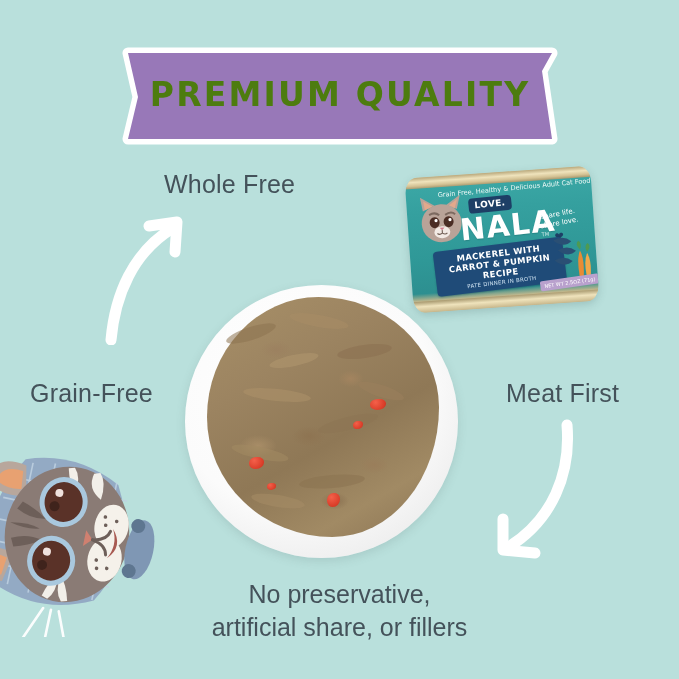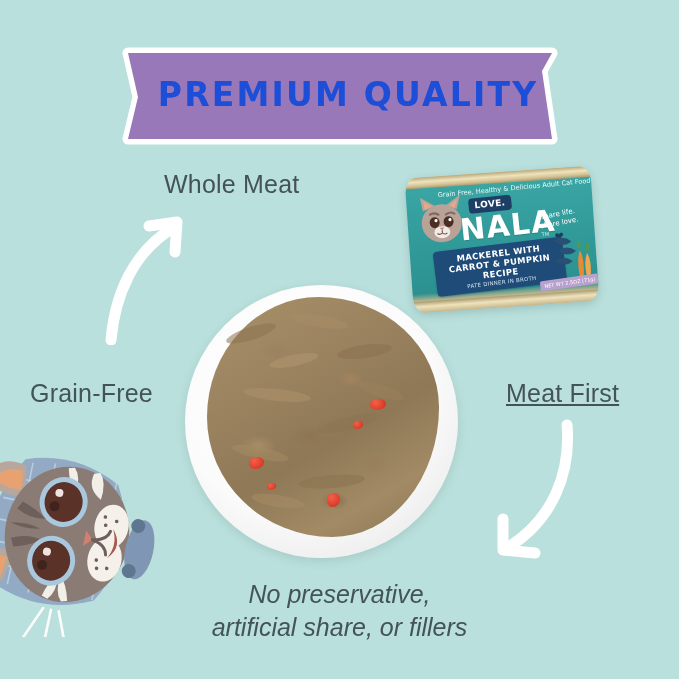--- a/index.html
+++ b/index.html
@@ -26,28 +26,28 @@
     top: 47px;
     width: 444px;
     height: 98px;
   }
   .banner-shape {
     position: absolute;
     inset: 0;
   }
   .banner-label {
     position: absolute;
-    left: 8px;
+    left: 0;
     top: 0;
     width: 444px;
     height: 98px;
     display: flex;
     align-items: center;
     justify-content: center;
-    color: #1d4ed8;
+    color: #4d7c0f;
     font-size: 33px;
     font-weight: bold;
     letter-spacing: 2.2px;
     text-transform: uppercase;
     font-family: "DejaVu Sans", sans-serif;
     padding-bottom: 4px;
     box-sizing: border-box;
     white-space: nowrap;
   }
 
@@ -55,33 +55,32 @@
   .feature {
     position: absolute;
     color: #44525a;
     font-size: 25px;
     font-family: "Liberation Sans", sans-serif;
     letter-spacing: 0.2px;
     white-space: nowrap;
   }
   .feature-whole-meat { left: 164px; top: 170px; }
   .feature-grain-free { left: 30px;  top: 379px; }
-  .feature-meat-first { left: 506px; top: 379px; text-decoration: underline; }
+  .feature-meat-first { left: 506px; top: 379px; }
 
   .feature-block {
     position: absolute;
     left: 0;
     right: 0;
     top: 578px;
     text-align: center;
     color: #44525a;
     font-size: 25px;
     line-height: 33px;
     font-family: "Liberation Sans", sans-serif;
-    font-style: italic;
   }
   .feature-block span { display: block; }
 
   
   .arrow {
     position: absolute;
   }
   .arrow-up    { left: 105px; top: 200px; width: 115px; height: 145px; }
   .arrow-down  { left: 455px; top: 415px; width: 125px; height: 155px; }
 
@@ -282,21 +281,21 @@
 <div id="infographic">
 
   <div class="banner-wrap">
     <svg class="banner-shape" viewBox="0 0 444 98" preserveAspectRatio="none">
       <path d="M10,6 L434,6 L424,24 L434,92 L10,92 L20,50 Z" fill="#9878b8" stroke="#ffffff" stroke-width="11" stroke-linejoin="round"></path>
       <path d="M10,6 L434,6 L424,24 L434,92 L10,92 L20,50 Z" fill="#9878b8"></path>
     </svg>
     <div class="banner-label">Premium Quality</div>
   </div>
 
-  <div class="feature feature-whole-meat">Whole Meat</div>
+  <div class="feature feature-whole-meat">Whole Free</div>
 
   <div class="feature feature-grain-free">Grain-Free</div>
 
   <div class="feature feature-meat-first">Meat First</div>
 
   <div class="feature-block">
     <span>No preservative,</span>
     <span>artificial share, or fillers</span>
   </div>
 

